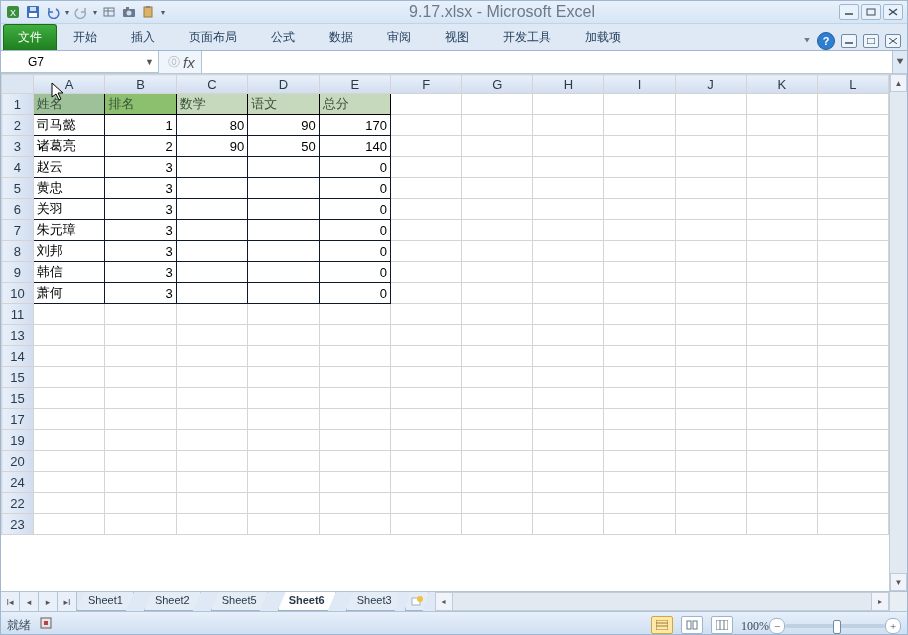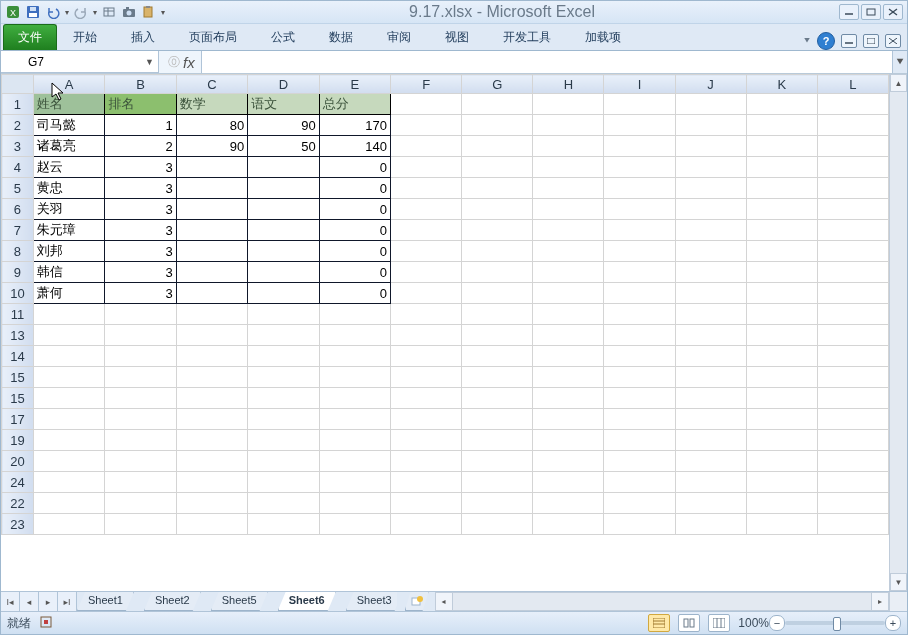--- a/index.html
+++ b/index.html
@@ -50,21 +50,21 @@
   .sheetnav .nb{width:18px;display:flex;align-items:center;justify-content:center;border-right:1px solid #b0c4d8;background:#e9f0fa;font-size:9px;color:#555;}
   .sheettabs{display:flex;overflow:hidden;gap:16px;}
   .stab{position:relative;padding:2px 10px;margin-right:-6px;background:#e4ecf6;border:1px solid #9db4cb;border-top:none;color:#2a3a4a;font-size:11px;clip-path:polygon(8px 0,100% 0,calc(100% - 8px) 100%,0 100%);}
   .stab.active{background:#fff;font-weight:bold;z-index:2;}
   .newtab{width:22px;background:#e4ecf6;border:1px solid #9db4cb;border-top:none;margin-left:8px;clip-path:polygon(6px 0,100% 0,calc(100% - 6px) 100%,0 100%);display:flex;align-items:center;justify-content:center;}
   .hsb{flex:1;display:flex;margin-left:6px;}
   .hsb .arr{width:16px;}
   .hsb .track{flex:1;background:#e3e9f1;border:1px solid #c0ccda;border-left:none;border-right:none;}
   .sheetbar .cornerbox{width:17px;border-left:1px solid #c0ccda;background:#e9eef5;}
   
-  .status{height:22px;background:linear-gradient(#e7effa,#cfe0f2);display:flex;align-items:center;border-top:1px solid #b0c4d8;padding:0 6px;gap:8px;}
+  .status{height:22px;background:linear-gradient(#e7effa,#cfe0f2);display:flex;align-items:flex-end;border-top:1px solid #b0c4d8;padding:0 6px;gap:8px;font-family:Liberation Serif, serif;}
   .status .ready{color:#3a4a5a;}
   .status .spacer{flex:1;}
   .status .viewbtn{width:20px;height:16px;border:1px solid #9db4cb;background:#fff;border-radius:2px;display:flex;align-items:center;justify-content:center;}
   .status .viewbtn.active{background:#ffe9a8;border-color:#d1a83f;}
   .status .zoom{display:flex;align-items:center;color:#3a4a5a;}
   .status .zslider{width:100px;height:4px;background:#bfd0e1;position:relative;border-radius:2px;}
   .status .zslider .thumb{position:absolute;left:48%;top:-4px;width:6px;height:12px;background:#fff;border:1px solid #6f8aa5;border-radius:2px;}
   .status .zbtn{width:14px;height:14px;border:1px solid #9db4cb;border-radius:7px;background:#fff;display:flex;align-items:center;justify-content:center;font-size:11px;line-height:1;color:#3a4a5a;}
   .cursor{position:absolute;pointer-events:none;}
 </style>

